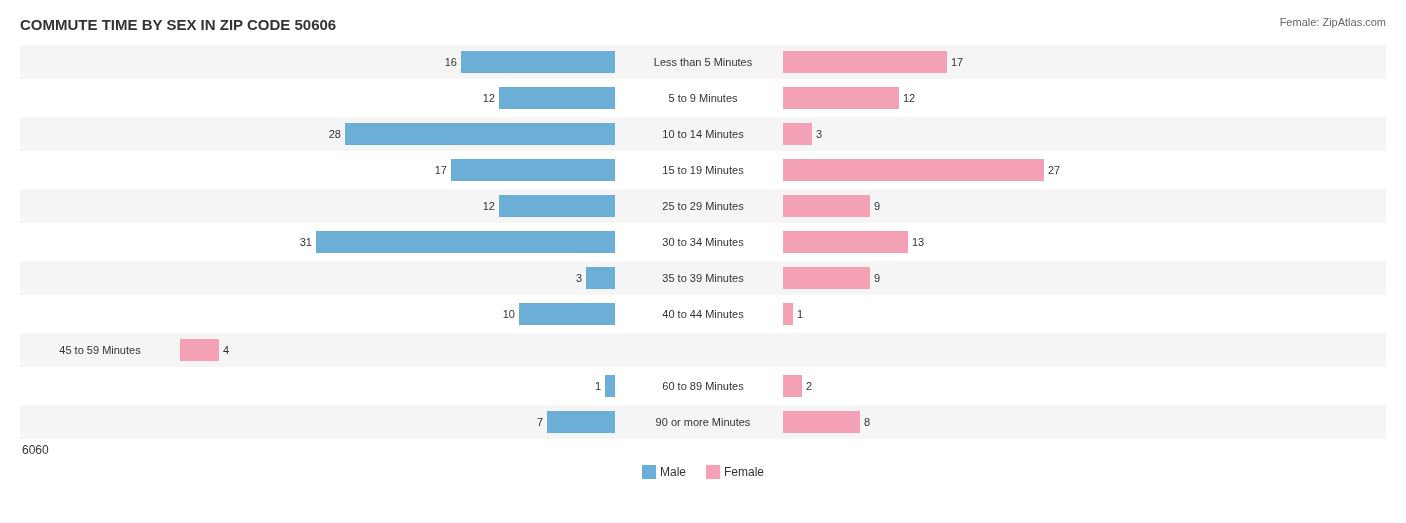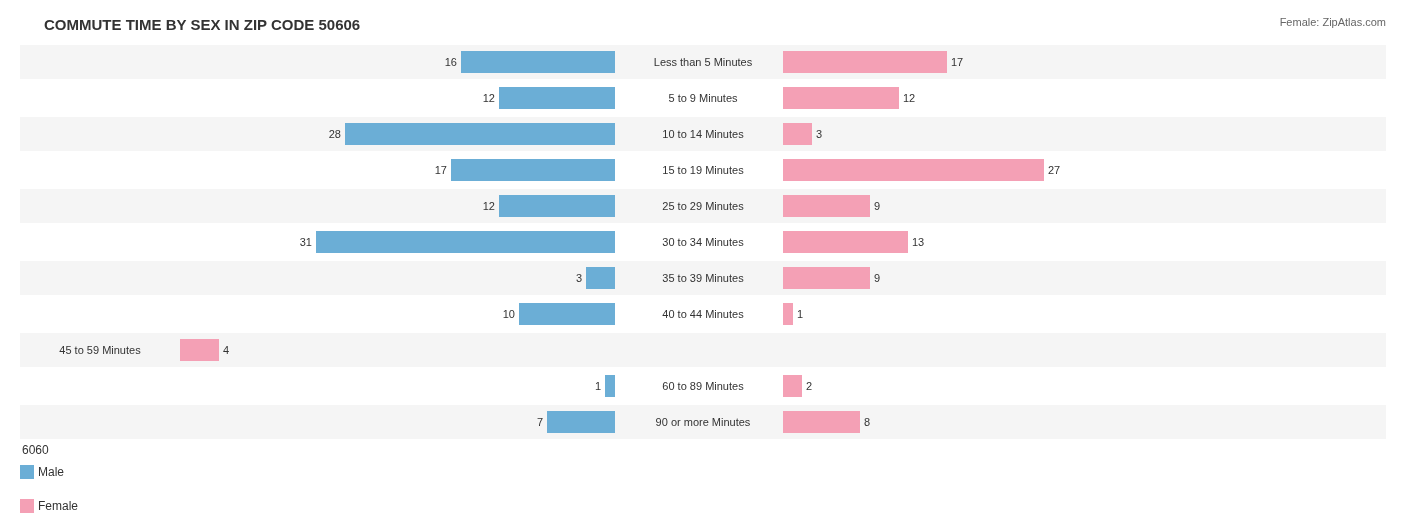--- a/index.html
+++ b/index.html
@@ -8,21 +8,20 @@
       background: #fff;
       width: 1406px;
       min-height: 523px;
       padding: 16px 20px;
     }
     .header {
       display: flex;
       justify-content: space-between;
       align-items: flex-start;
       margin-bottom: 12px;
-      margin-left: 24px;
     }
     .title {
       font-size: 15px;
       font-weight: bold;
       text-transform: uppercase;
       color: #333;
     }
     .source {
       font-size: 11px;
       color: #666;
@@ -85,21 +84,20 @@
       color: #333;
       flex-shrink: 0;
       white-space: nowrap;
     }
 
     .legend {
       display: flex;
       justify-content: center;
       gap: 20px;
       margin-top: 8px;
-      flex-direction: column;
     }
     .legend-item {
       display: flex;
       align-items: center;
       gap: 4px;
       font-size: 12px;
       color: #333;
     }
     .legend-box {
       width: 14px;

